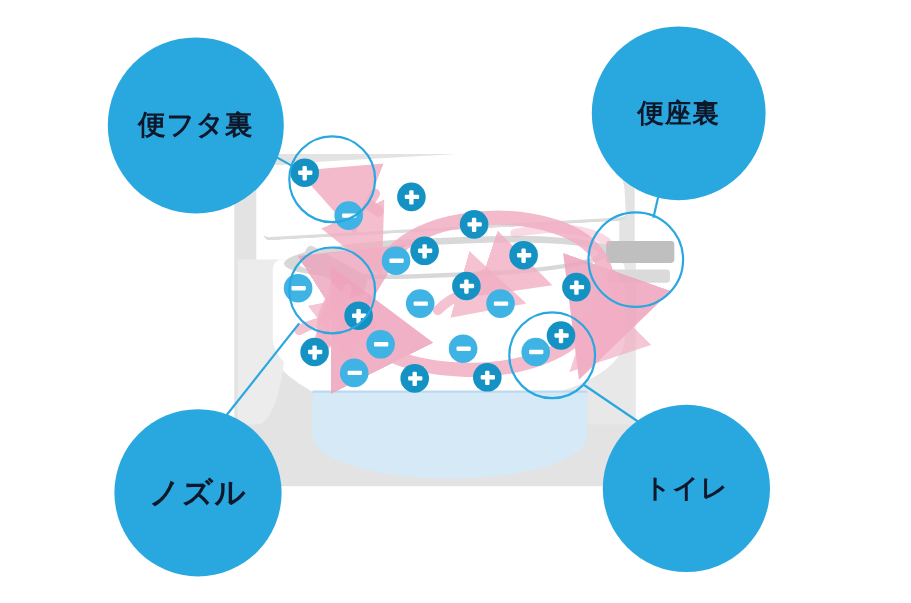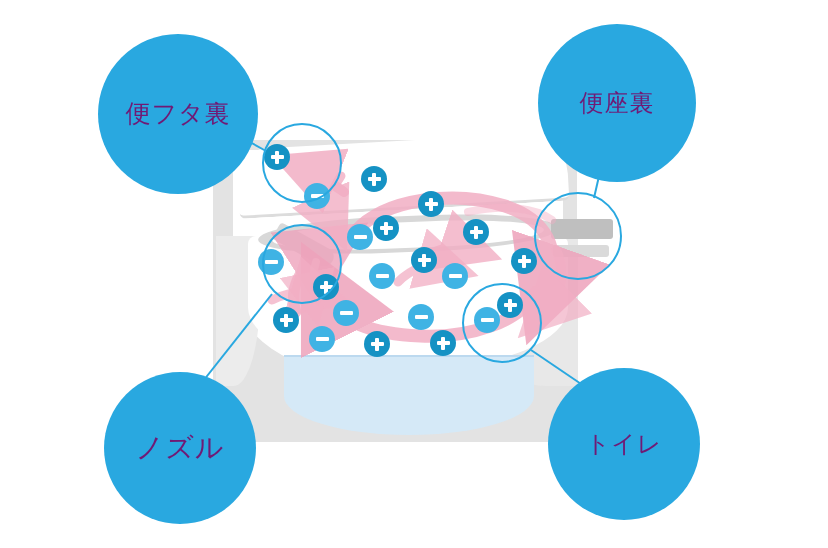--- a/index.html
+++ b/index.html
@@ -112,22 +112,22 @@
 
   
   .leaders{position:absolute;left:0;top:0;width:828px;height:548px;pointer-events:none;}
 
   
   .bubble{
     position:absolute;border-radius:50%;
     background:#29a8e0;
     display:flex;align-items:center;justify-content:center;
     text-align:center;
-    color:#701a75;
-    font-weight:normal;
+    color:#0f172a;
+    font-weight:bold;
     letter-spacing:1px;
     line-height:1.28;
   }
   .bubble .btxt{display:block;}
   #bubble-lid{left:98px;top:34px;width:160px;height:160px;font-size:25px;}
   #bubble-seat{left:538px;top:24px;width:158px;height:158px;font-size:24px;}
   #bubble-nozzle{left:104px;top:372px;width:152px;height:152px;font-size:28px;}
   #bubble-bowl{left:548px;top:368px;width:152px;height:152px;font-size:24px;align-items:center;}
 </style>
 </head>

